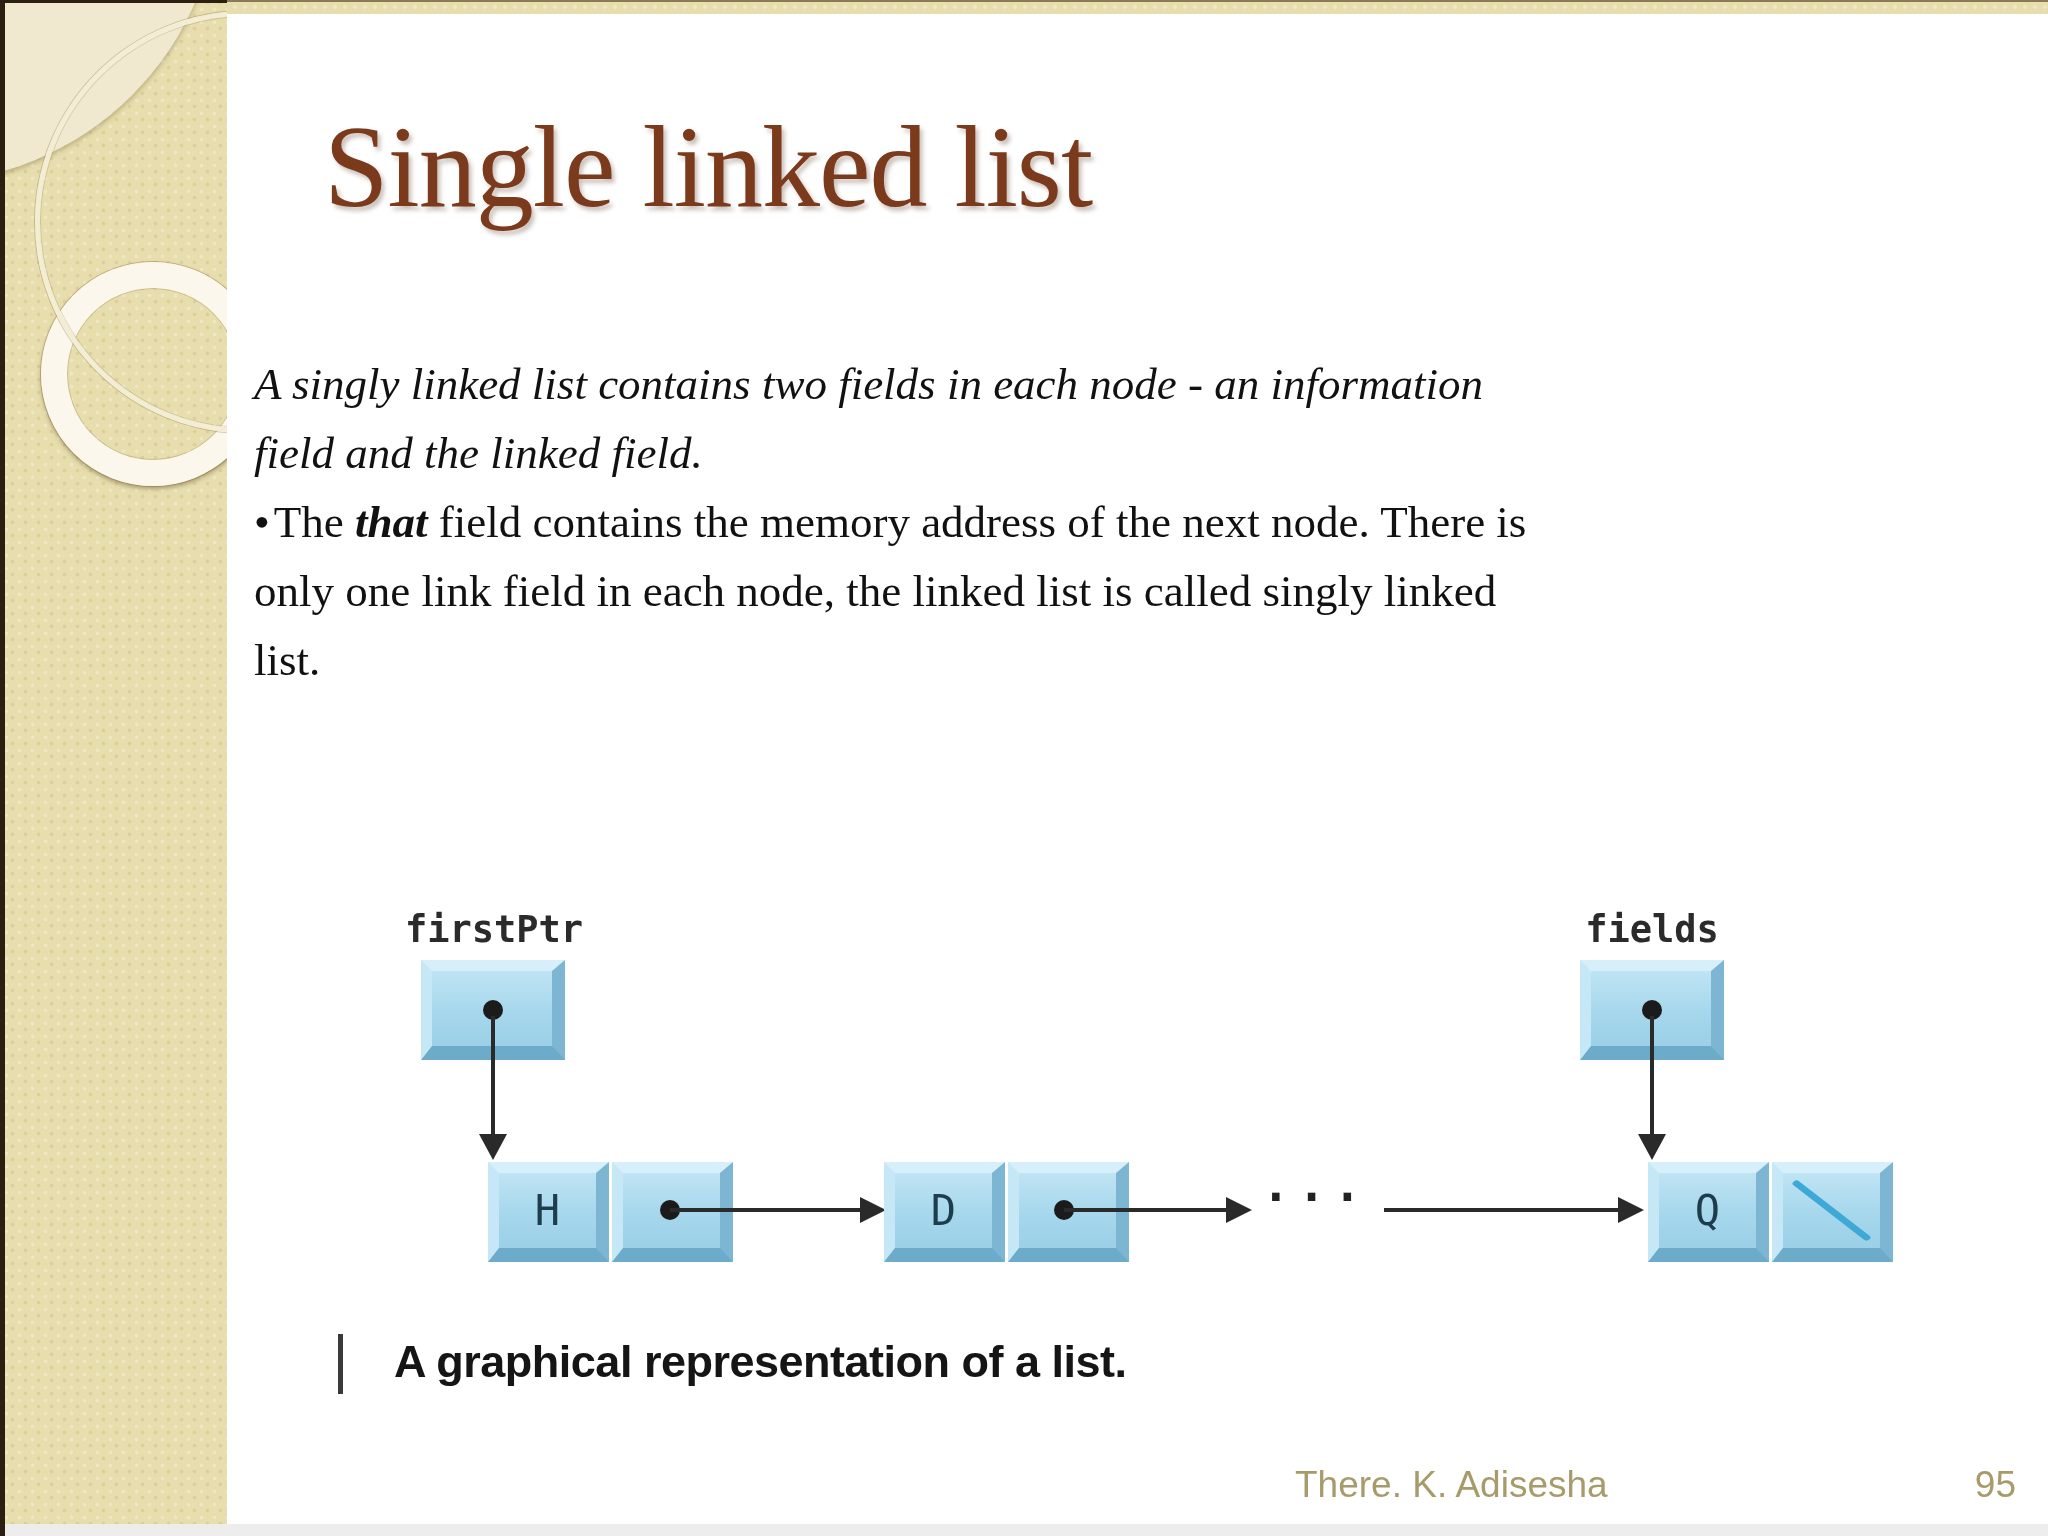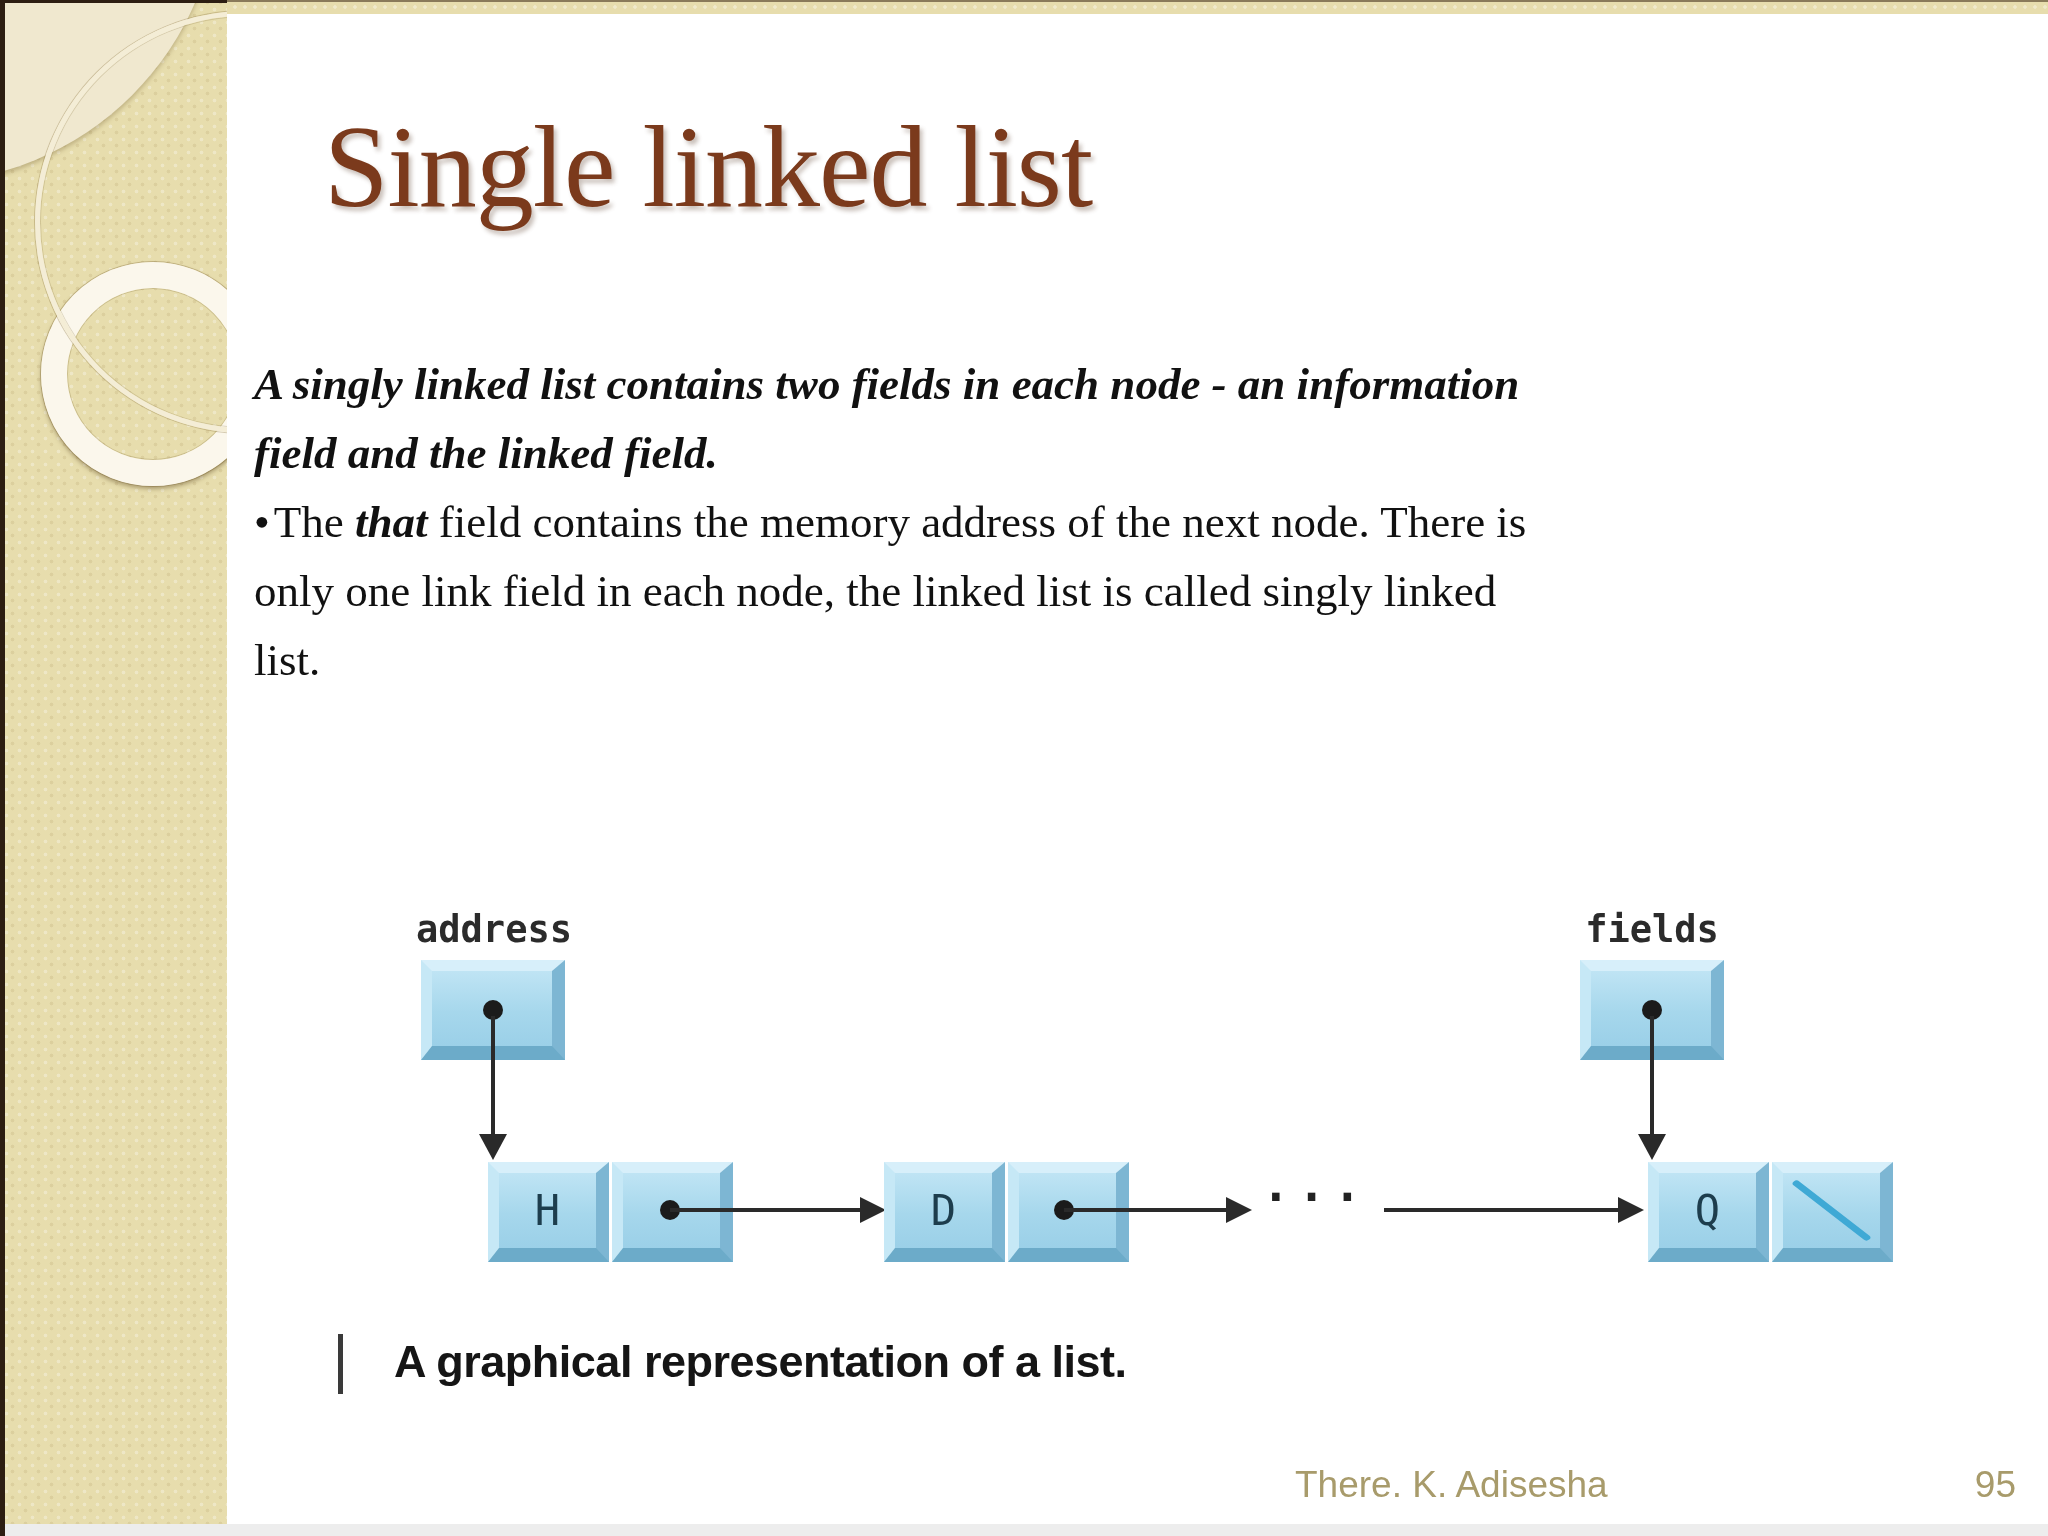--- a/index.html
+++ b/index.html
@@ -42,21 +42,21 @@
     box-shadow:0 3px 4px rgba(110,90,50,.5), 0 0 0 1px rgba(140,118,66,.4),
                inset 0 0 0 1px rgba(140,118,66,.3);}
 
   
   .title{position:absolute;left:324px;top:104px;font-size:116px;line-height:1.1;
     color:var(--title);letter-spacing:-1px;white-space:nowrap;
     text-shadow:3px 4px 4px rgba(80,50,30,.30);}
   .body-text{position:absolute;left:254px;top:350px;width:1310px;font-size:45px;
     line-height:69px;color:var(--text);}
   .body-text p{margin:0;}
-  .lead{font-weight:bold;font-style:italic;}
+  .lead{font-weight:normal;font-style:italic;}
   .emph{font-weight:bold;font-style:italic;}
   .bullet-char{padding-right:4px;}
 
   
   .mono{font-family:"DejaVu Sans Mono",monospace;}
   .ptr-label{position:absolute;width:300px;text-align:center;font-size:37px;
     font-weight:bold;color:#2b2b2b;top:908px;}
   .kbox{position:absolute;box-sizing:border-box;background:var(--node_fill);
     border-style:solid;border-width:11px 13px 14px 11px;
     border-color:var(--node_hi) var(--node_lo) var(--node_lo2) var(--node_hi2);
@@ -108,21 +108,21 @@
 
   <div class="title">Single linked list</div>
 
   <div class="body-text">
     <p class="lead">A singly linked list contains two fields in each node - an information field and the linked field.</p>
     <p><span class="bullet-char">•</span><span>The </span><span class="emph">that</span><span> field contains the memory address of the next node. There is only one link field in each node, the linked list is called singly linked list.</span></p>
   </div>
 
   <div>
 
-    <div class="ptr-label mono" style="left:344px;">address</div>
+    <div class="ptr-label mono" style="left:344px;">firstPtr</div>
     <div class="ptr-label mono" style="left:1502px;">fields</div>
 
     <div class="kbox" style="left:421px;top:960px;width:144px;height:100px;"></div>
     <div class="pdot" style="left:483px;top:1000px;"></div>
     <div class="vline" style="left:491px;top:1016px;height:120px;"></div>
     <div class="ah-down" style="left:479px;top:1134px;"></div>
 
     <div class="kbox" style="left:1580px;top:960px;width:144px;height:100px;"></div>
     <div class="pdot" style="left:1642px;top:1000px;"></div>
     <div class="vline" style="left:1650px;top:1016px;height:120px;"></div>

